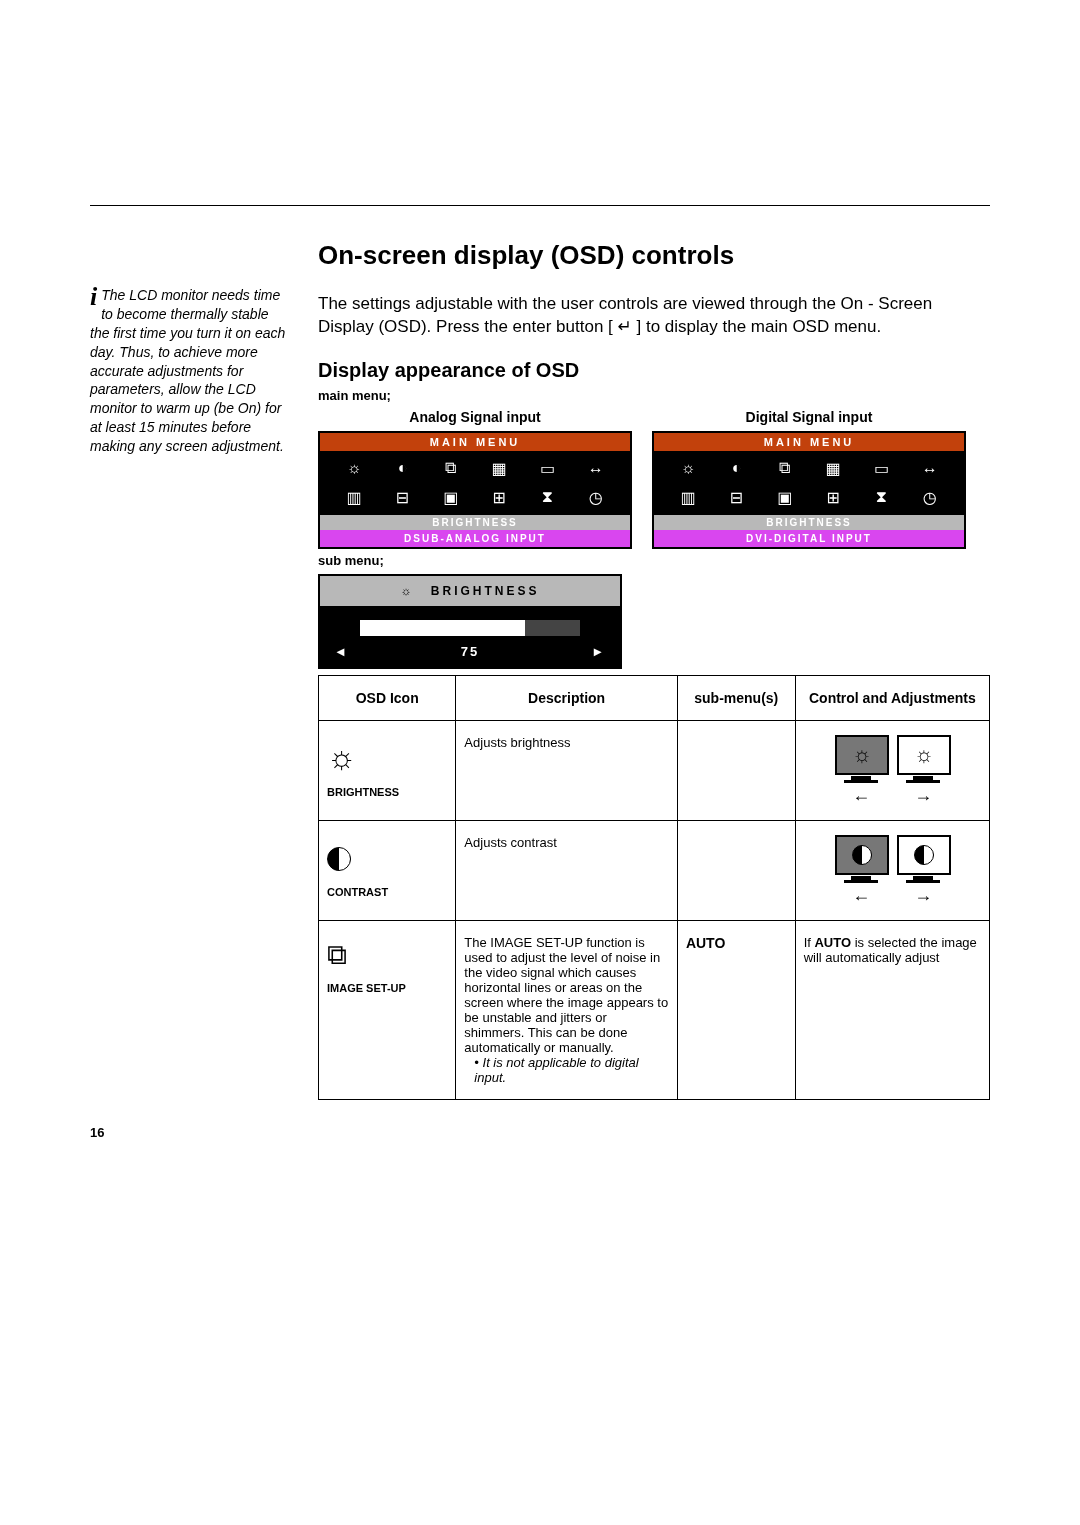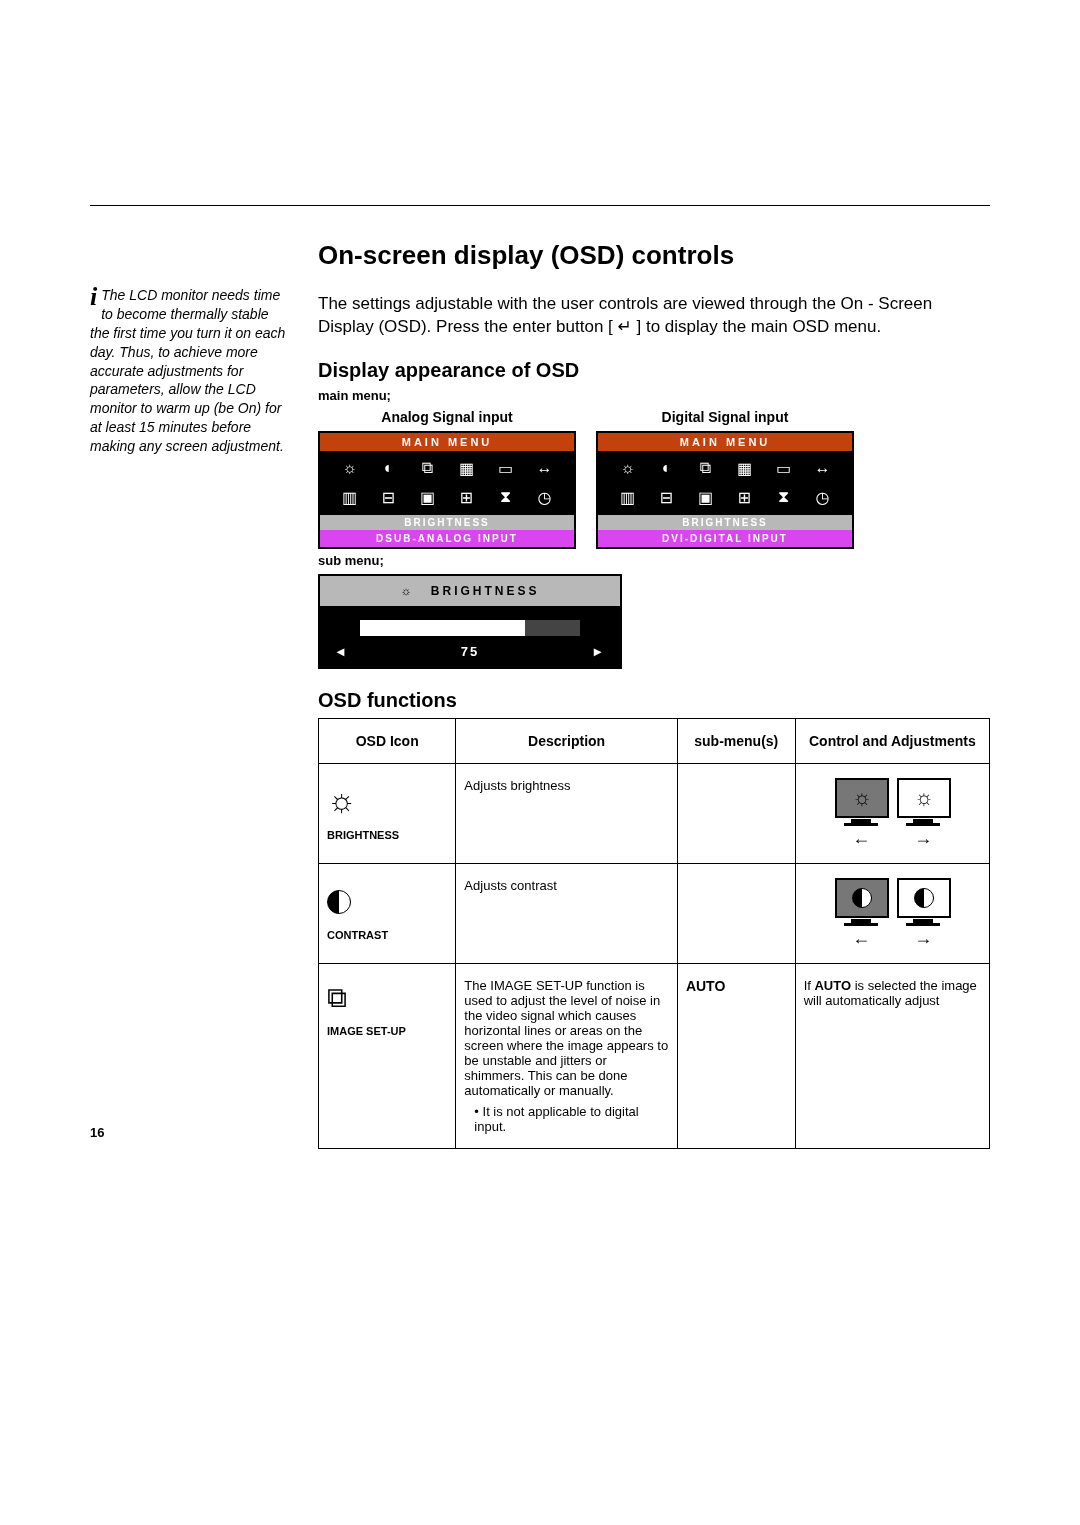--- a/index.html
+++ b/index.html
@@ -66,21 +66,21 @@
   .label-small {
     font-size: 13px;
     font-weight: bold;
     margin: 4px 0 6px 0;
   }
   .osd-row {
     display: flex;
     gap: 20px;
     margin-bottom: 4px;
   }
-  .osd-col { width: 258px; }
+  .osd-col { width: 314px; }
   .osd-col .col-title {
     font-size: 14px;
     font-weight: bold;
     text-align: center;
     margin-bottom: 6px;
   }
   .osd-box {
     border: 2px solid #000;
     text-align: center;
     background: #fff;
@@ -196,21 +196,21 @@
     display:flex; align-items:center; justify-content:center;
     font-size: 22px;
   }
   .mon.dark .mon-screen { background:#777; color:#000; }
   .mon-stand { width: 20px; height:4px; background:#000; margin:1px auto 0;}
   .mon-base { width: 34px; height:3px; background:#000; margin:0 auto;}
   .mon-arrow { font-size: 18px; margin-top:2px;}
   .desc-col { width: 230px; }
   .sub-col { width: 110px; font-weight:bold; font-size:14px; }
   .adj-col { width: 190px; }
-  .bullet { padding-left: 10px; margin-top:6px;}
+  .bullet { padding-left: 10px; font-style:italic;}
   .page-num {
     position:absolute;
     left: 90px;
     bottom: 385px;
     font-size: 13px;
     font-weight: bold;
   }
   .halfcircle {
     display:inline-block; width:22px; height:22px; border-radius:50%;
     background: linear-gradient(to right,#000 50%,#fff 50%);
@@ -299,21 +299,20 @@
             <div class="bar-fill"></div>
           </div>
           <div class="bar-row">
             <span>◄</span>
             <span>75</span>
             <span>►</span>
           </div>
         </div>
       </div>
 
-      <h2>OSD functions</h2>
 
       <table class="osd-table">
         <thead>
           <tr>
             <th>OSD Icon</th>
             <th>Description</th>
             <th>sub-menu(s)</th>
             <th>Control and Adjustments</th>
           </tr>
         </thead>

